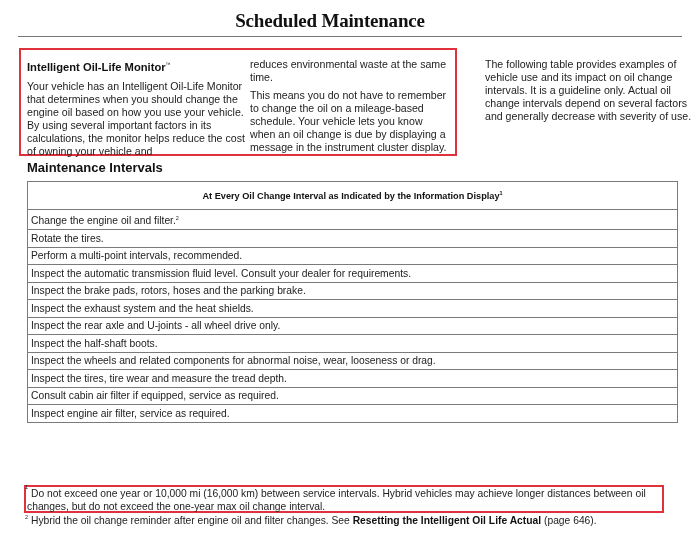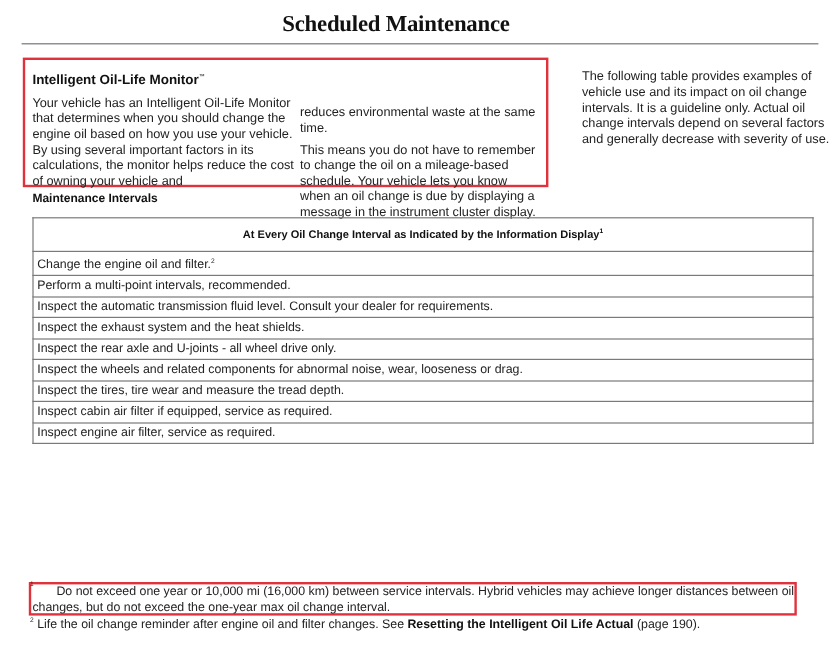--- a/index.html
+++ b/index.html
@@ -4,26 +4,26 @@
 <style>
   html, body { margin:0; padding:0; background:#fff; }
   body { width:700px; height:552px; position:relative; overflow:hidden; font-family:"Liberation Sans", sans-serif; color:#222; }
   .title { position:absolute; top:10px; left:0; width:660px; text-align:center; font-family:"Liberation Serif", serif; font-size:19px; font-weight:bold; color:#111; letter-spacing:-0.2px; }
   .title-rule { position:absolute; top:36px; left:18px; width:664px; height:1px; background:#777; }
   .hl-box { position:absolute; border:2px solid #e0323c; box-sizing:border-box; }
   .hl1 { left:19px; top:48px; width:438px; height:108px; }
   .hl2 { left:24px; top:485px; width:640px; height:28px; }
   .col { position:absolute; font-size:10.6px; line-height:13px; color:#222; }
   .col1 { left:27px; top:58px; width:218px; }
-  .col2 { left:250px; top:58px; width:200px;margin-top:30px; }
+  .col2 { left:250px; top:58px; width:200px; }
   .col3 { left:456px; top:58px; width:210px;margin-left:29px; }
   .col p { margin:0 0 5px 0; }
   .col1 h3 { margin:0 0 6px 0; font-size:11.2px; font-weight:bold; color:#111; }
   .tm { font-size:5px; vertical-align:super; font-weight:normal; }
-  .section-h { position:absolute; left:27px; top:160px; font-size:10px; font-weight:bold; color:#111; }
+  .section-h { position:absolute; left:27px; top:160px; font-size:13px; font-weight:bold; color:#111; }
   table { position:absolute; left:27px; top:181px; width:651px; border-collapse:collapse; }
   th { border:1.5px solid #7a7a7a; font-size:9.2px; font-weight:bold; height:27px; padding:0 4px; text-align:center; color:#111; }
   td { border:1.5px solid #7a7a7a; font-size:10.3px; height:16.5px; padding:0 3px; color:#222; line-height:16px; }
   sup { font-size:5.5px; }
   .fn { position:absolute; left:27px; font-size:10.3px; line-height:13px; color:#222; width:640px; }
   .fn1 { top:487px; }
   .fn2 { top:514px; }
   .fnm { position:absolute; font-size:5.5px; }
   b.bold { font-weight:bold; color:#111; }
 </style>
@@ -53,48 +53,57 @@
   <thead>
     <tr>
       <th><span>At Every Oil Change Interval as Indicated by the Information Display</span><sup>1</sup></th>
     </tr>
   </thead>
   <tbody id="tbody">
       <tr>
         <td><span>Change the engine oil and filter.</span><sup>2</sup></td>
       </tr>
       <tr>
+        <td><span>Rotate the tires.</span></td>
+      </tr>
+      <tr>
         <td><span>Perform a multi-point intervals, recommended.</span></td>
       </tr>
       <tr>
         <td><span>Inspect the automatic transmission fluid level. Consult your dealer for requirements.</span></td>
+      </tr>
+      <tr>
+        <td><span>Inspect the brake pads, rotors, hoses and the parking brake.</span></td>
       </tr>
       <tr>
         <td><span>Inspect the exhaust system and the heat shields.</span></td>
       </tr>
       <tr>
         <td><span>Inspect the rear axle and U-joints - all wheel drive only.</span></td>
       </tr>
       <tr>
+        <td><span>Inspect the half-shaft boots.</span></td>
+      </tr>
+      <tr>
         <td><span>Inspect the wheels and related components for abnormal noise, wear, looseness or drag.</span></td>
       </tr>
       <tr>
         <td><span>Inspect the tires, tire wear and measure the tread depth.</span></td>
       </tr>
       <tr>
-        <td><span>Inspect cabin air filter if equipped, service as required.</span></td>
+        <td><span>Consult cabin air filter if equipped, service as required.</span></td>
       </tr>
       <tr>
         <td><span>Inspect engine air filter, service as required.</span></td>
       </tr>
     </tbody>
 </table>
 
 <div class="hl-box hl2" style="border-color: rgb(224, 50, 60);"></div>
 
 <div class="fn fn1">
   <span class="fnm" style="left:-2px; top:-6px;">1</span>
-  <span style="padding-left:20px;">Do not exceed one year or 10,000 mi (16,000 km) between service intervals. Hybrid vehicles may achieve longer distances between oil changes, but do not exceed the one-year max oil change interval.</span>
+  <span style="padding-left:4px;">Do not exceed one year or 10,000 mi (16,000 km) between service intervals. Hybrid vehicles may achieve longer distances between oil changes, but do not exceed the one-year max oil change interval.</span>
 </div>
 <div class="fn fn2">
   <span class="fnm" style="left:-2px; top:-3px;">2</span>
-  <span style="padding-left:4px;">Life the oil change reminder after engine oil and filter changes.  See </span><b class="bold">Resetting the Intelligent Oil Life Actual</b><span> (page 190).</span>
+  <span style="padding-left:4px;">Hybrid the oil change reminder after engine oil and filter changes.  See </span><b class="bold">Resetting the Intelligent Oil Life Actual</b><span> (page 646).</span>
 </div>
 
 </body></html>

